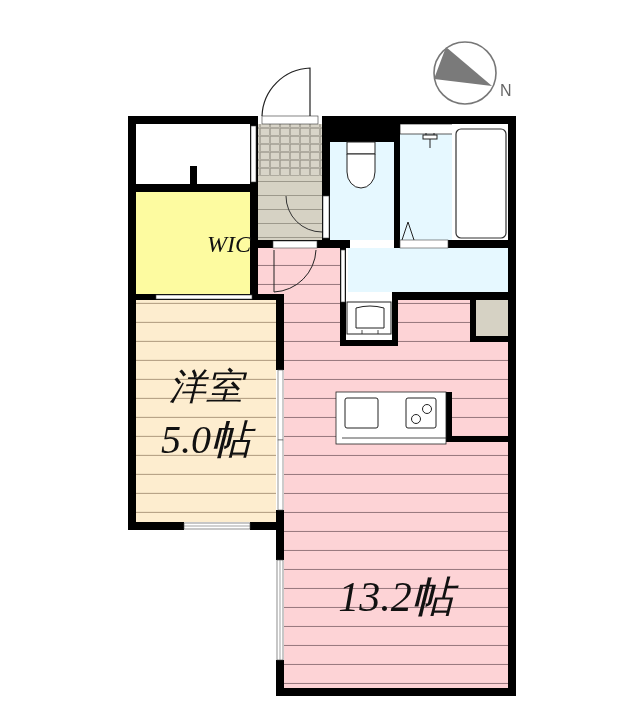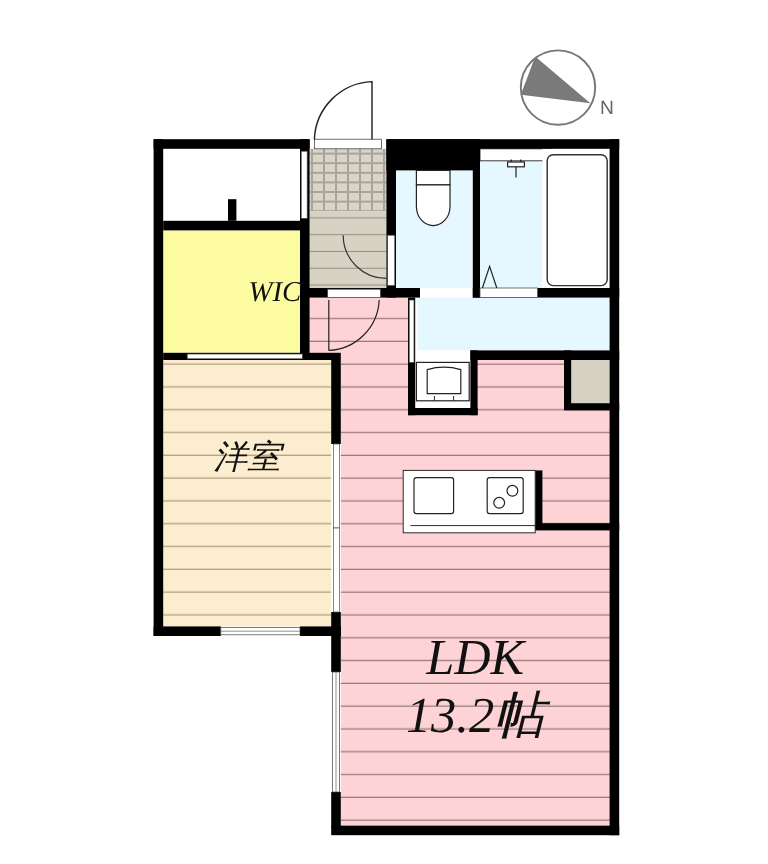--- a/index.html
+++ b/index.html
@@ -164,18 +164,18 @@
   <g>
     <circle cx="465" cy="73" r="31" fill="#fff" stroke="#777" stroke-width="1.6"></circle>
     <path d="M446 47 L492 86 L434 79 Z" fill="#7a7a7a"></path>
   </g>
 </svg>
 
 <div class="abs" style="left:500px;top:82px;font-family:'Liberation Sans',sans-serif;font-size:16px;color:#666;">N</div>
 
 <div class="room-label" style="left:136px;top:232px;width:114px;font-size:24px;padding-left:36px;">WIC</div>
 
-<div class="room-label" style="left:136px;top:368px;width:140px;font-size:28px;">洋室</div>
+<div class="room-label" style="left:136px;top:368px;width:140px;font-size:37px;">洋室</div>
+<div class="room-label" style="left:136px;top:420px;width:140px;font-size:40px;">5.0帖</div>
 
-<div class="room-label" style="left:284px;top:528px;width:224px;font-size:42px;">LDK</div>
 <div class="room-label" style="left:284px;top:576px;width:224px;font-size:42px;">13.2帖</div>
 
 </div>
 
 </body></html>

